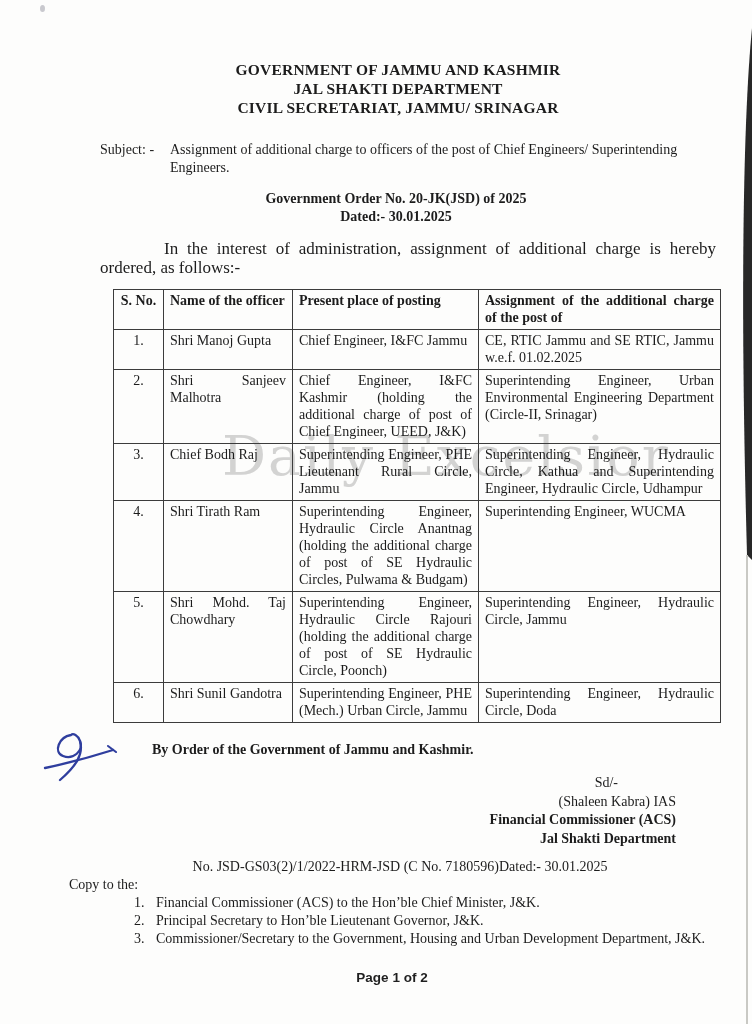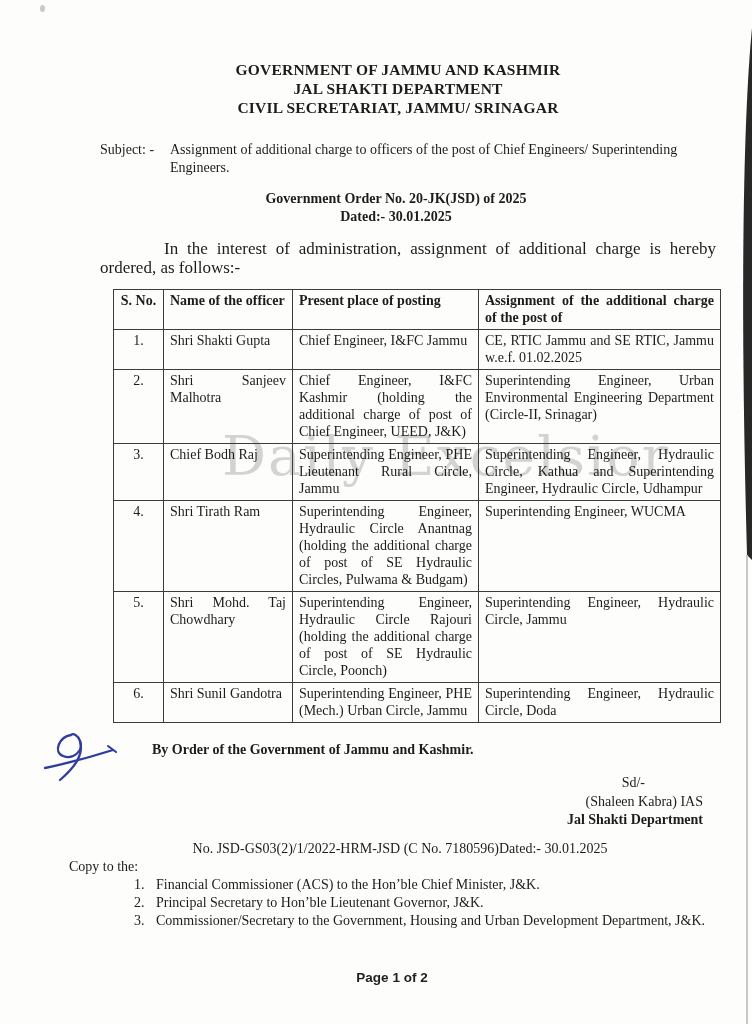--- a/index.html
+++ b/index.html
@@ -52,21 +52,21 @@
     border:1.4px solid #3c3c3c;
     vertical-align:top;
     padding:2px 6px 3px 6px;
     text-align:justify;
   }
   .order-table th { font-weight:bold; }
   .order-table .sno { text-align:center; }
 
   .by-order { margin:19px 0 12px 152px; font-weight:bold; font-size:14px; }
 
-  .sig-block { margin:16px 49px 0 auto; width:fit-content; text-align:right;
+  .sig-block { margin:16px 76px 0 auto; width:fit-content; text-align:right;
     font-size:14px; line-height:18.5px; }
   .sig-sd { margin-right:58px; }
   .sig-bold { font-weight:bold; }
 
   .ref-row { display:flex; justify-content:center;
     margin:10px 50px 0 98px; font-size:14px; line-height:18px; }
   .copy-label { margin-left:69px; font-size:14px; line-height:18px; }
   .copy-list { margin-left:134px; margin-right:40px; list-style:none; counter-reset:ci; font-size:14px; line-height:18px; }
   .copy-list li { counter-increment:ci; display:flex; }
   .copy-list li::before { content:counter(ci) "."; flex:0 0 22px; }
@@ -115,21 +115,21 @@
         <tr>
           <th class="sno">S. No.</th>
           <th>Name of the officer</th>
           <th>Present place of posting</th>
           <th>Assignment of the additional charge of the post of</th>
         </tr>
       </thead>
       <tbody>
         <tr>
           <td class="sno">1.</td>
-          <td>Shri Shakti Gupta</td>
+          <td>Shri Manoj Gupta</td>
           <td>Chief Engineer, I&amp;FC Jammu</td>
           <td>CE, RTIC Jammu and SE RTIC, Jammu w.e.f. 01.02.2025</td>
         </tr>
         <tr>
           <td class="sno">2.</td>
           <td>Shri Sanjeev Malhotra</td>
           <td>Chief Engineer, I&amp;FC Kashmir (holding the additional charge of post of Chief Engineer, UEED, J&amp;K)</td>
           <td>Superintending Engineer, Urban Environmental Engineering Department (Circle-II, Srinagar)</td>
         </tr>
         <tr>
@@ -157,20 +157,21 @@
           <td>Superintending Engineer, Hydraulic Circle, Doda</td>
         </tr>
       </tbody>
     </table>
 
     <div class="by-order">By Order of the Government of Jammu and Kashmir.</div>
 
     <div class="sig-block">
       <div class="sig-sd">Sd/-</div>
       <div>(Shaleen Kabra) IAS</div>
+      <div class="sig-bold">Financial Commissioner (ACS)</div>
       <div class="sig-bold">Jal Shakti Department</div>
     </div>
 
     <div class="ref-row">
       <span>No. JSD-GS03(2)/1/2022-HRM-JSD (C No. 7180596)</span>
       <span>Dated:- 30.01.2025</span>
     </div>
 
     <div class="copy-label">Copy to the:</div>
     <ol class="copy-list">

